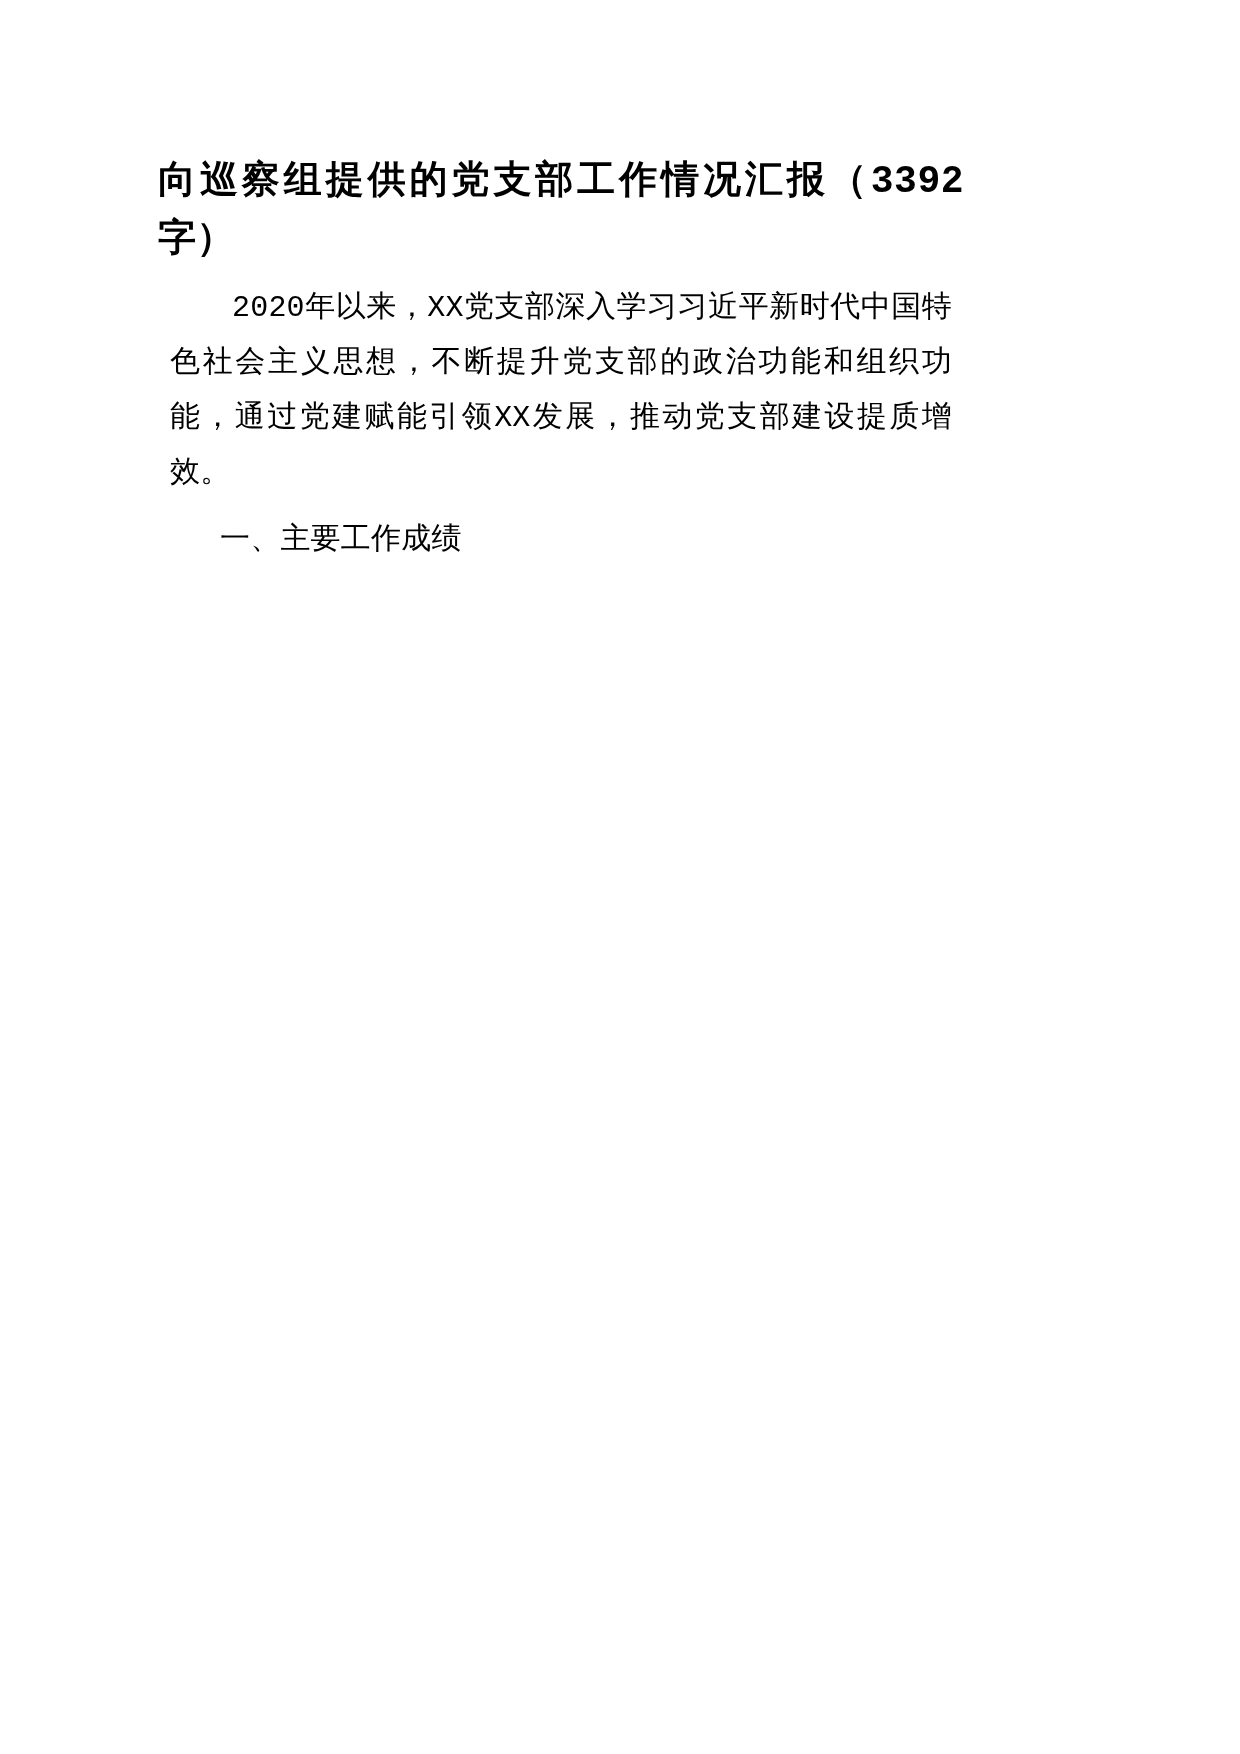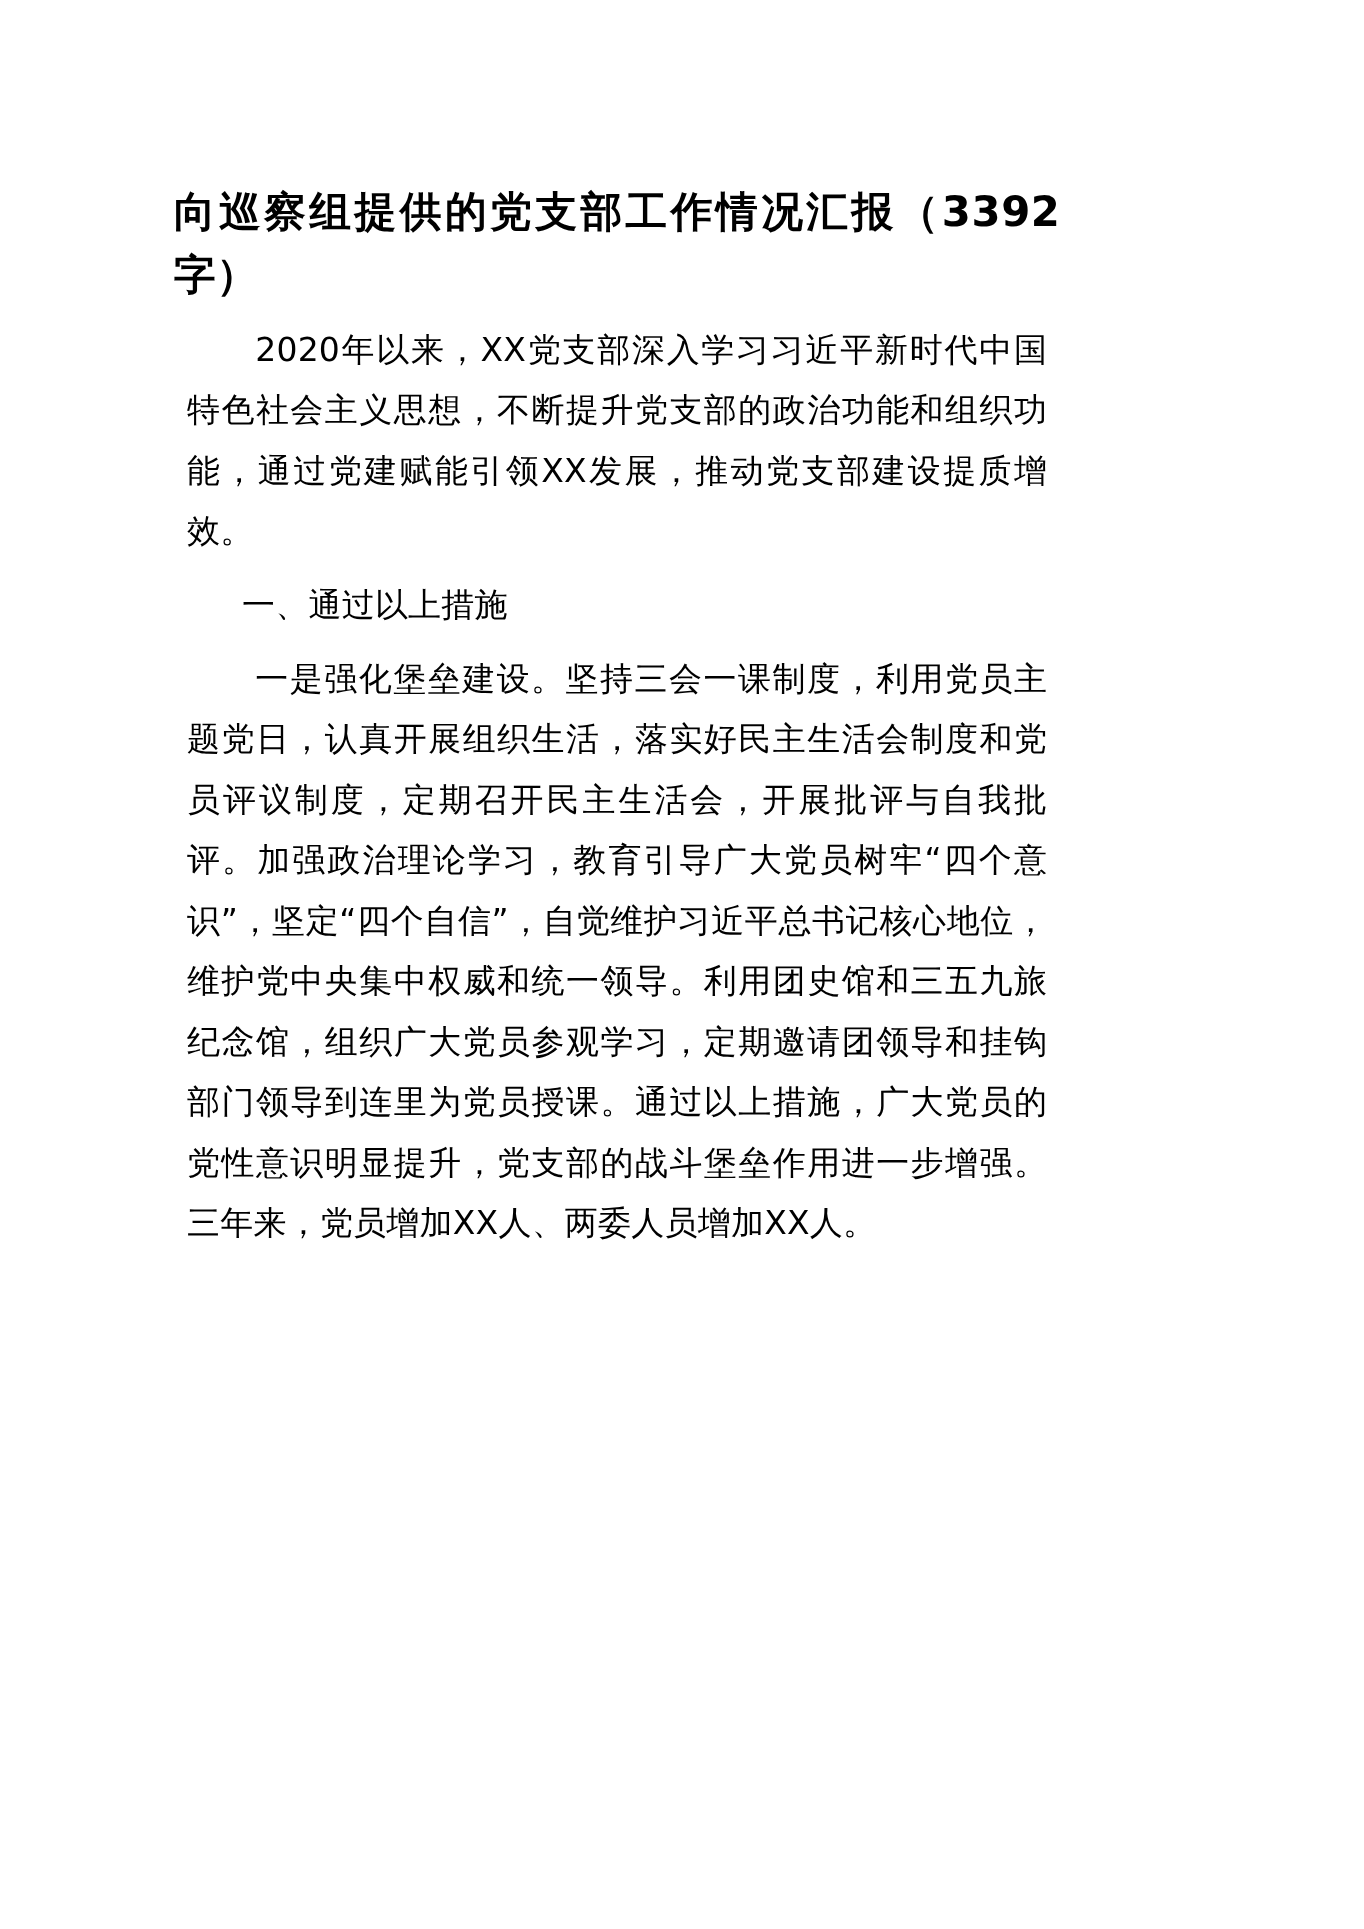--- a/index.html
+++ b/index.html
@@ -15,22 +15,23 @@
     position: relative;
     width: 1240px;
     height: 1754px;
     background: #ffffff;
     box-sizing: border-box;
     overflow: hidden;
   }
   .content {
     position: absolute;
     left: 158px;
-    top: 163px;
+    top: 153px;
     width: 806px;
+    font-family: Liberation Mono, monospace;
   }
   .doc-title {
     font-size: 38px;
     line-height: 58px;
     font-weight: 700;
     letter-spacing: 0.5px;
     text-align: justify;
     text-justify: inter-ideograph;
     margin: 0 0 6px 0;
     word-break: break-all;
@@ -58,18 +59,17 @@
 </head>
 <body>
 
 <div class="page">
   <div class="content">
 
     <h1 class="doc-title">向巡察组提供的党支部工作情况汇报（3392字）</h1>
 
     <p class="para">2020年以来，XX党支部深入学习习近平新时代中国特色社会主义思想，不断提升党支部的政治功能和组织功能，通过党建赋能引领XX发展，推动党支部建设提质增效。</p>
 
-    <p class="section-heading">一、通过以上措施</p>
+    <p class="section-heading">一、主要工作成绩</p>
 
-    <p class="para">一是强化堡垒建设。坚持三会一课制度，利用党员主题党日，认真开展组织生活，落实好民主生活会制度和党员评议制度，定期召开民主生活会，开展批评与自我批评。加强政治理论学习，教育引导广大党员树牢“四个意识”，坚定“四个自信”，自觉维护习近平总书记核心地位，维护党中央集中权威和统一领导。利用团史馆和三五九旅纪念馆，组织广大党员参观学习，定期邀请团领导和挂钩部门领导到连里为党员授课。通过以上措施，广大党员的党性意识明显提升，党支部的战斗堡垒作用进一步增强。三年来，党员增加XX人、两委人员增加XX人。</p>
 
   </div>
 </div>
 
 </body></html>

